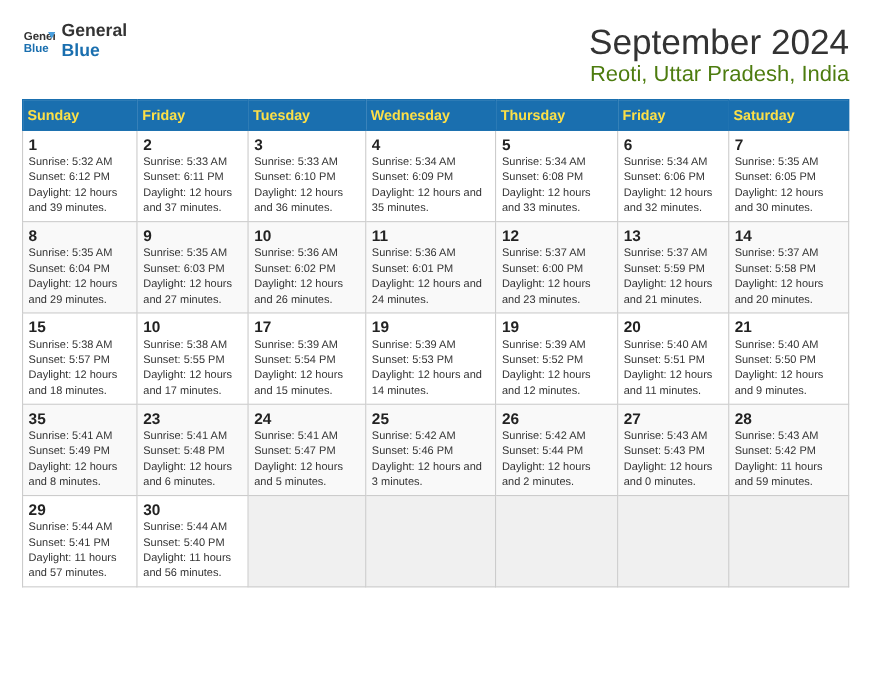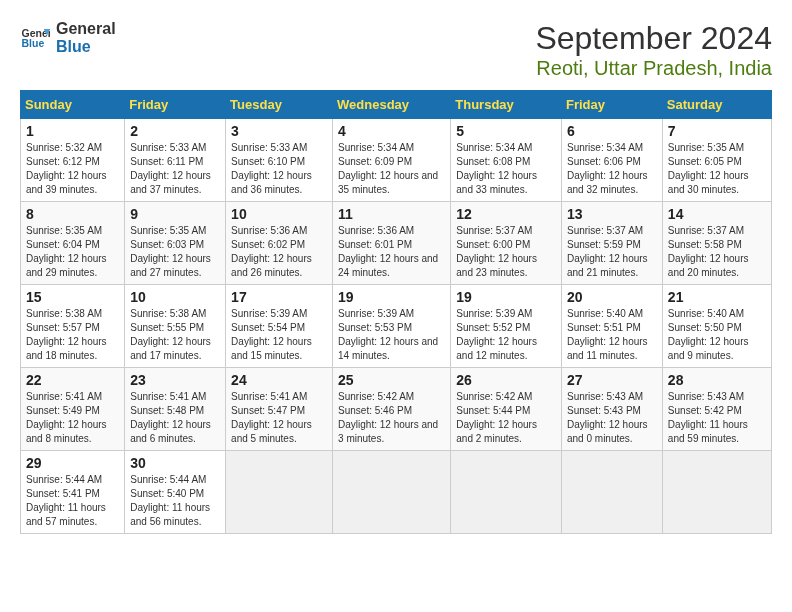--- a/index.html
+++ b/index.html
@@ -132,21 +132,21 @@
       <tr>
         <td><span class="day-num">15</span><span class="cell-text">Sunrise: 5:38 AM<br>Sunset: 5:57 PM<br>Daylight: 12 hours and 18 minutes.</span></td>
         <td><span class="day-num">10</span><span class="cell-text">Sunrise: 5:38 AM<br>Sunset: 5:55 PM<br>Daylight: 12 hours and 17 minutes.</span></td>
         <td><span class="day-num">17</span><span class="cell-text">Sunrise: 5:39 AM<br>Sunset: 5:54 PM<br>Daylight: 12 hours and 15 minutes.</span></td>
         <td><span class="day-num">19</span><span class="cell-text">Sunrise: 5:39 AM<br>Sunset: 5:53 PM<br>Daylight: 12 hours and 14 minutes.</span></td>
         <td><span class="day-num">19</span><span class="cell-text">Sunrise: 5:39 AM<br>Sunset: 5:52 PM<br>Daylight: 12 hours and 12 minutes.</span></td>
         <td><span class="day-num">20</span><span class="cell-text">Sunrise: 5:40 AM<br>Sunset: 5:51 PM<br>Daylight: 12 hours and 11 minutes.</span></td>
         <td><span class="day-num">21</span><span class="cell-text">Sunrise: 5:40 AM<br>Sunset: 5:50 PM<br>Daylight: 12 hours and 9 minutes.</span></td>
       </tr>
       <tr>
-        <td><span class="day-num">22</span><span class="cell-text">Sunrise: 5:41 AM<br>Sunset: 5:49 PM<br>Daylight: 12 hours and 8 minutes.</span></td>
+        <td><span class="day-num">35</span><span class="cell-text">Sunrise: 5:41 AM<br>Sunset: 5:49 PM<br>Daylight: 12 hours and 8 minutes.</span></td>
         <td><span class="day-num">23</span><span class="cell-text">Sunrise: 5:41 AM<br>Sunset: 5:48 PM<br>Daylight: 12 hours and 6 minutes.</span></td>
         <td><span class="day-num">24</span><span class="cell-text">Sunrise: 5:41 AM<br>Sunset: 5:47 PM<br>Daylight: 12 hours and 5 minutes.</span></td>
         <td><span class="day-num">25</span><span class="cell-text">Sunrise: 5:42 AM<br>Sunset: 5:46 PM<br>Daylight: 12 hours and 3 minutes.</span></td>
         <td><span class="day-num">26</span><span class="cell-text">Sunrise: 5:42 AM<br>Sunset: 5:44 PM<br>Daylight: 12 hours and 2 minutes.</span></td>
         <td><span class="day-num">27</span><span class="cell-text">Sunrise: 5:43 AM<br>Sunset: 5:43 PM<br>Daylight: 12 hours and 0 minutes.</span></td>
         <td><span class="day-num">28</span><span class="cell-text">Sunrise: 5:43 AM<br>Sunset: 5:42 PM<br>Daylight: 11 hours and 59 minutes.</span></td>
       </tr>
       <tr>
         <td><span class="day-num">29</span><span class="cell-text">Sunrise: 5:44 AM<br>Sunset: 5:41 PM<br>Daylight: 11 hours and 57 minutes.</span></td>
         <td><span class="day-num">30</span><span class="cell-text">Sunrise: 5:44 AM<br>Sunset: 5:40 PM<br>Daylight: 11 hours and 56 minutes.</span></td>

